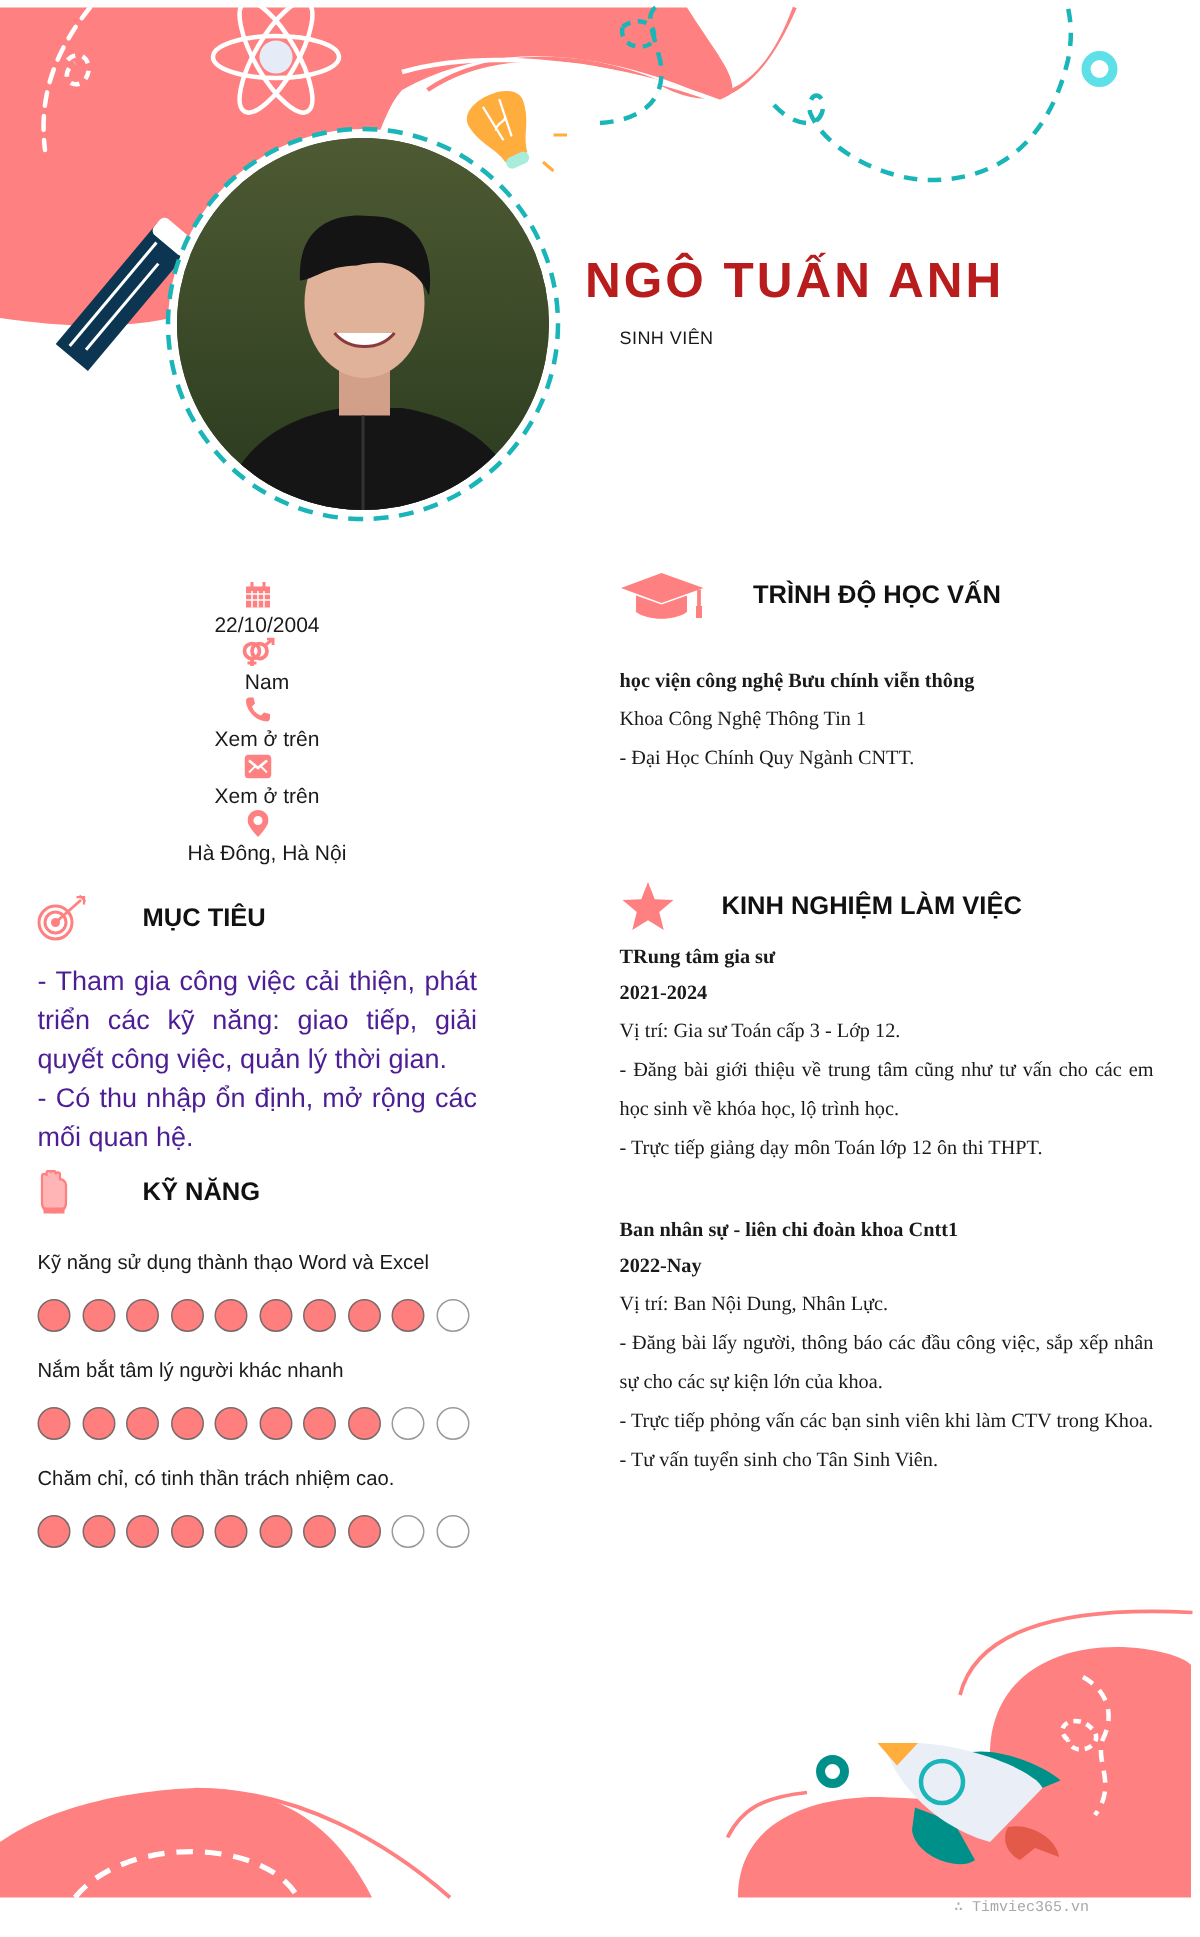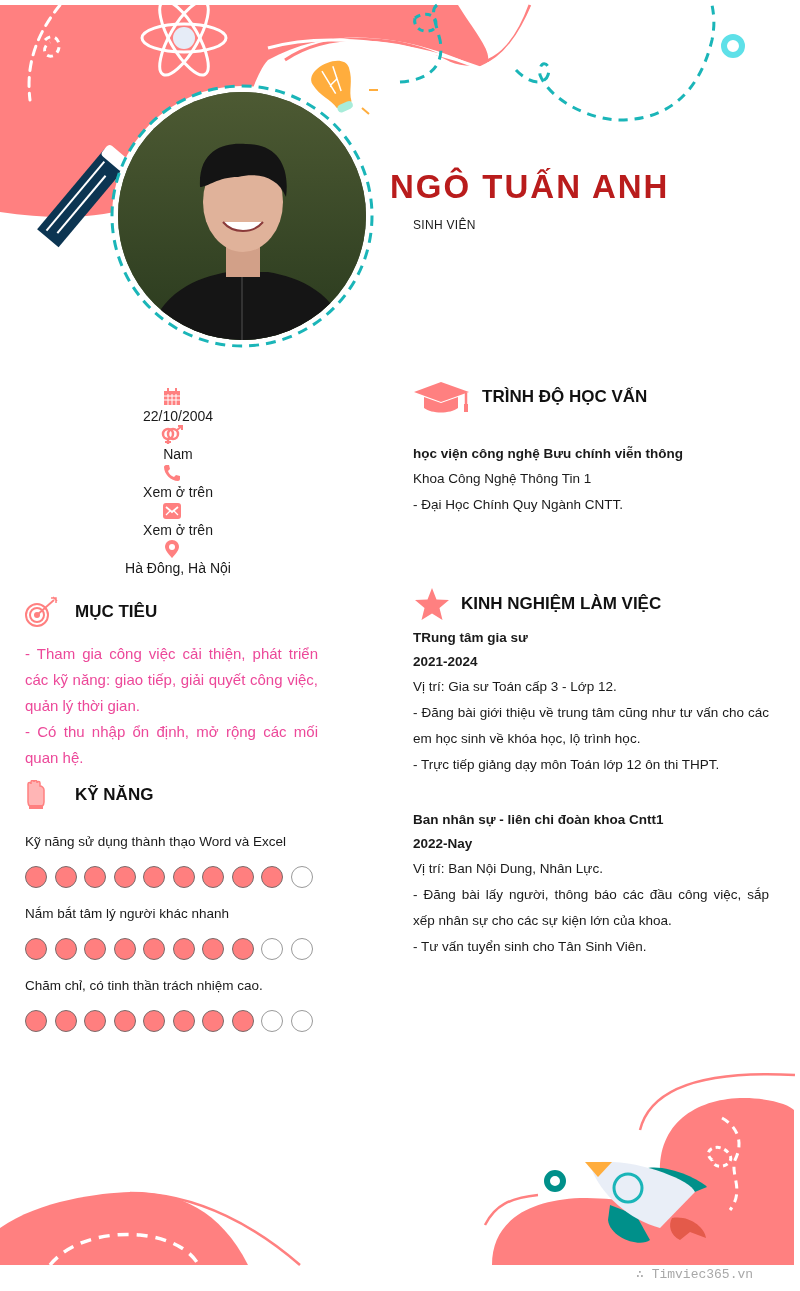--- a/index.html
+++ b/index.html
@@ -9,35 +9,35 @@
   .avatar-wrap { position: absolute; left: 108px; top: 82px; width: 268px; height: 268px; }
   .avatar { position: absolute; left: 10px; top: 10px; width: 248px; height: 248px; border-radius: 50%; overflow: hidden; background: #3c4a2a; }
   .name { position: absolute; left: 390px; top: 168px; font-size: 33px; font-weight: 700; letter-spacing: 2px; color: #b91c1c; }
   .title { position: absolute; left: 413px; top: 218px; font-size: 12px; color: #1a1a1a; letter-spacing: 0.3px; }
 
   .contact { position: absolute; left: 28px; top: 386px; width: 300px; }
   .contact-row { display: flex; align-items: center; height: 38px; flex-direction: column; }
   .contact-row .ic { width: 24px; height: 22px; display: flex; align-items: center; justify-content: center; margin-right: 13px; }
   .contact-row .txt { font-size: 14px; color: #1a1a1a; }
 
-  .sec-head { position: absolute; display: flex; align-items: center; }
+  .sec-head { position: absolute; display: flex; align-items: center; gap: 20px; }
   .sec-head .h { font-size: 17px; font-weight: 700; color: #111; }
-  .para { position: absolute; font-size: 15px; line-height: 26px; color: #ec4899; text-align: justify; }
+  .para { position: absolute; font-size: 18px; line-height: 26px; color: #4c1d95; text-align: justify; }
   .para p { margin: 0; }
 
   .skills { position: absolute; left: 25px; top: 830px; width: 300px; }
   .skill-label { font-size: 13.5px; color: #1a1a1a; height: 24px; line-height: 24px; }
   .dots { display: flex; gap: 7.5px; height: 50px; align-items: center; margin-top: -2px; }
   .dot { width: 22px; height: 22px; border-radius: 50%; border: 1.5px solid #7a6a6a; background: #ff7f7f; }
   .dot.empty { background: #fff; border-color: #9a9a9a; }
 
   .right { position: absolute; left: 413px; width: 356px; }
-  .right .line { font-size: 13.5px; line-height: 26px; color: #1a1a1a; text-align: justify; }
+  .right .line { font-size: 13.5px; line-height: 26px; color: #1a1a1a; text-align: justify; font-family: Liberation Serif, serif; }
   .right .b { font-weight: 700; line-height: 24px; }
-  .watermark { position: absolute; left: 636px; top: 1266px; font-family: "Liberation Mono", "DejaVu Sans Mono", monospace; font-size: 13px; color: #a8a8a8; }
+  .watermark { position: absolute; left: 636px; top: 1266px; font-family: "Liberation Mono", "DejaVu Sans Mono", monospace; font-size: 10px; color: #a8a8a8; }
 </style>
 </head>
 <body>
 
 <svg class="deco" viewBox="0 0 800 1291" xmlns="http://www.w3.org/2000/svg">
 
   <path d="M0,5 L458,5 C480,40 500,60 480,68 C420,40 340,20 268,60 C250,80 250,120 210,160 C150,215 90,225 0,212 Z" fill="#ff8080"></path>
   <path d="M285,60 C330,30 400,35 450,60 C480,72 510,60 530,5" fill="none" stroke="#ff8080" stroke-width="3"></path>
   <path d="M268,48 C330,30 420,45 480,68 C505,58 520,35 533,5" fill="none" stroke="#ffffff" stroke-width="3"></path>
 
@@ -281,16 +281,17 @@
   <div class="line b">2021-2024</div>
   <div class="line">Vị trí: Gia sư Toán cấp 3 - Lớp 12.</div>
   <div class="line">- Đăng bài giới thiệu về trung tâm cũng như tư vấn cho các em học sinh về khóa học, lộ trình học.</div>
   <div class="line">- Trực tiếp giảng dạy môn Toán lớp 12 ôn thi THPT.</div>
 </div>
 <div class="right" style="top:808px;">
   <div class="line b">Ban nhân sự - liên chi đoàn khoa Cntt1</div>
   <div class="line b">2022-Nay</div>
   <div class="line">Vị trí: Ban Nội Dung, Nhân Lực.</div>
   <div class="line">- Đăng bài lấy người, thông báo các đầu công việc, sắp xếp nhân sự cho các sự kiện lớn của khoa.</div>
+  <div class="line">- Trực tiếp phỏng vấn các bạn sinh viên khi làm CTV trong Khoa.</div>
   <div class="line">- Tư vấn tuyển sinh cho Tân Sinh Viên.</div>
 </div>
 
 <div class="watermark">∴ Timviec365.vn</div>
 
 </body></html>

